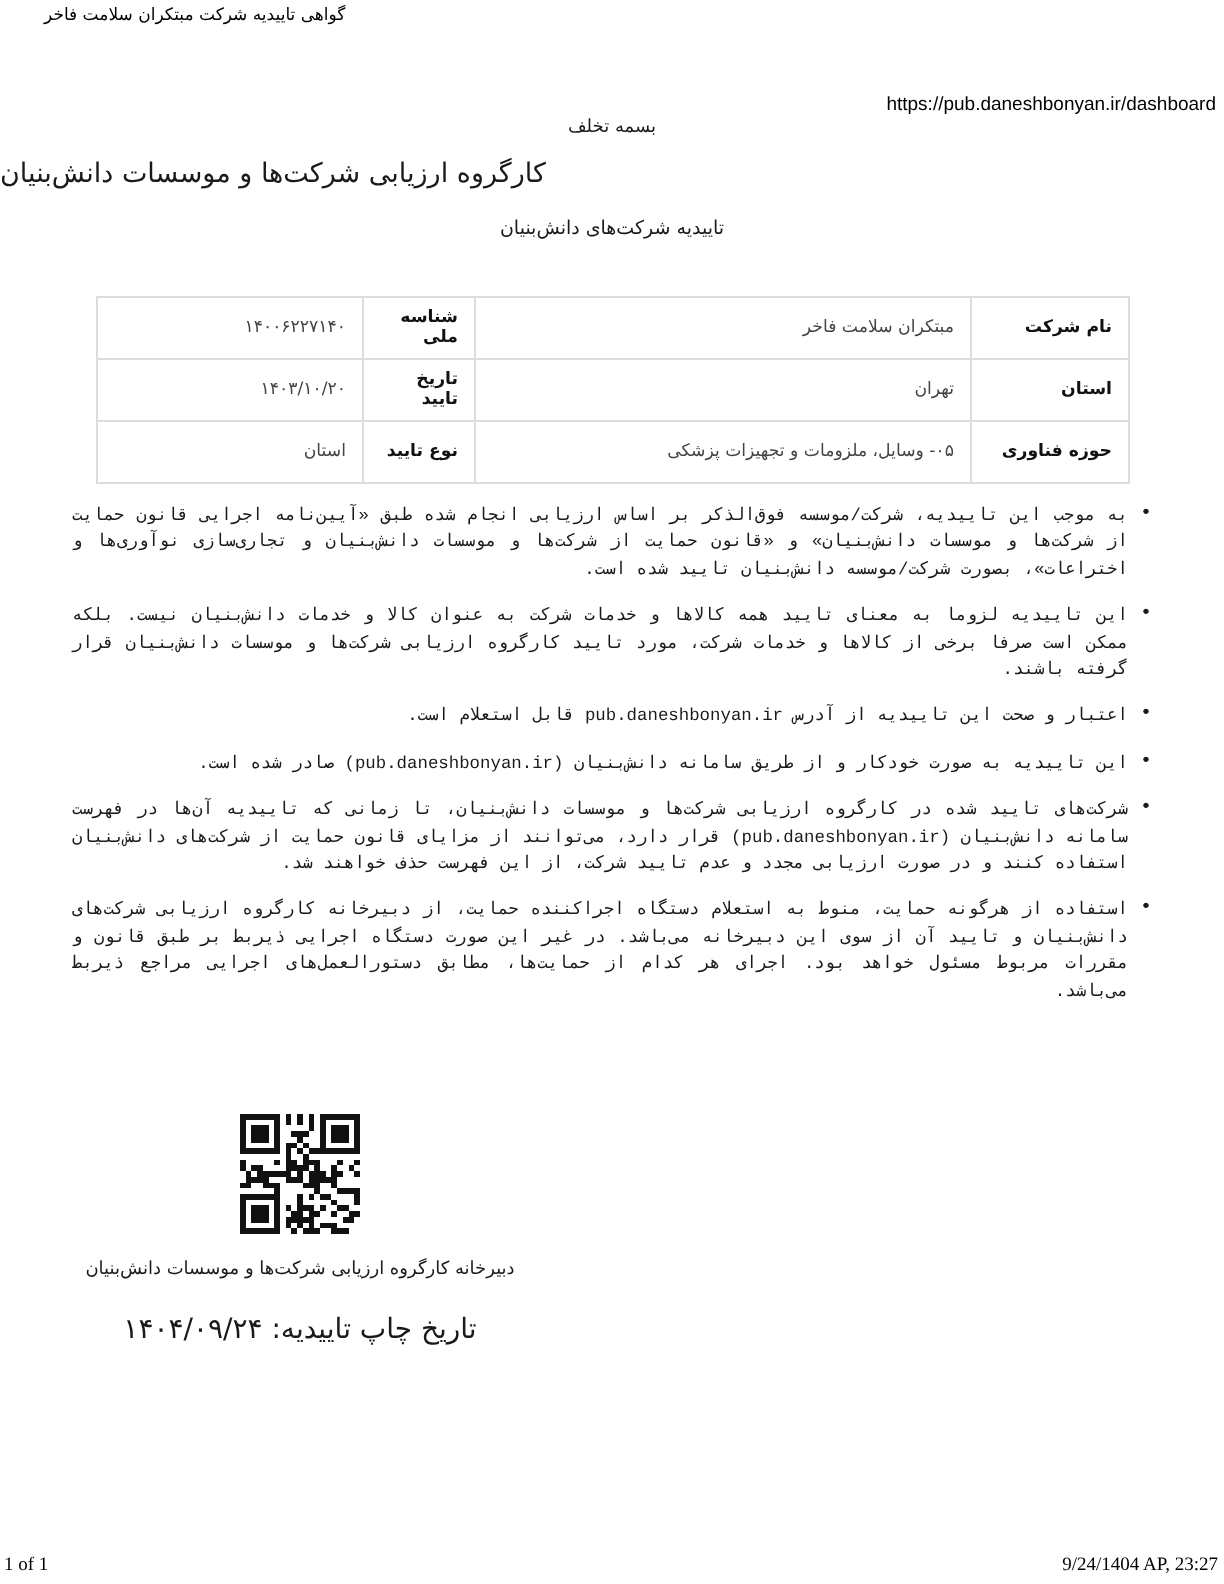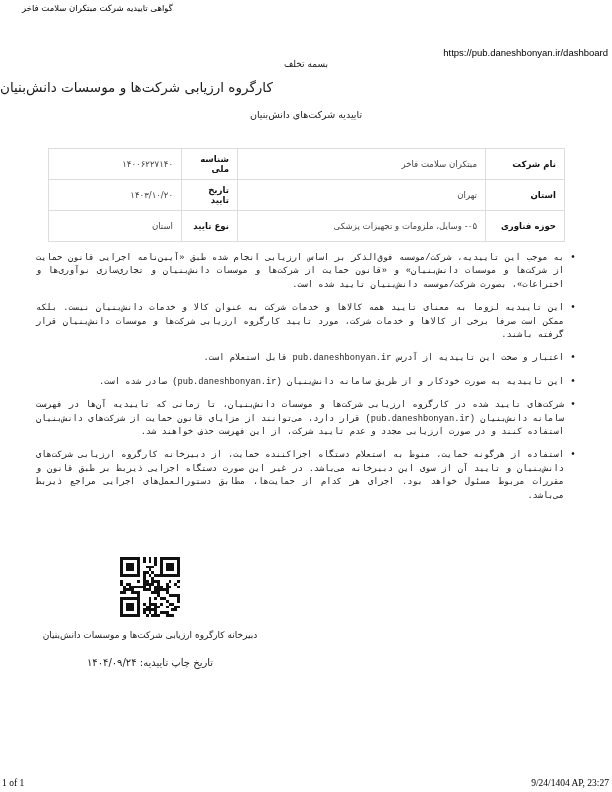--- a/index.html
+++ b/index.html
@@ -35,21 +35,21 @@
   .notes { position:absolute; top:252px; left:36px; width:540px; direction:rtl;font-family:Liberation Mono, monospace; }
   .note  {
     position:relative; padding-right:12px; margin-bottom:10px;
     font-size:8.7px; line-height:13.4px; text-align:justify; color:#1a1a1a;
   }
   .note::before { content:"\2022"; position:absolute; right:0; top:-1px; font-size:10px; }
   
   .stamp { position:absolute; left:40px; top:557px; width:220px; text-align:center; direction:rtl; }
   .qr { display:block; margin:0 auto; width:60px; height:60px; }
   .secretariat { margin-top:13px; font-size:9px; }
-  .printdate   { margin-top:17px; font-size:10px; }
+  .printdate   { margin-top:17px; font-size:14px; }
 </style>
 </head>
 <body>
 
 <div class="page">
 
   <div class="print-header">
     <span class="ph-title">گواهی تاییدیه شرکت مبتکران سلامت فاخر</span>
     <span class="ph-url">https://pub.daneshbonyan.ir/dashboard</span>
   </div>

